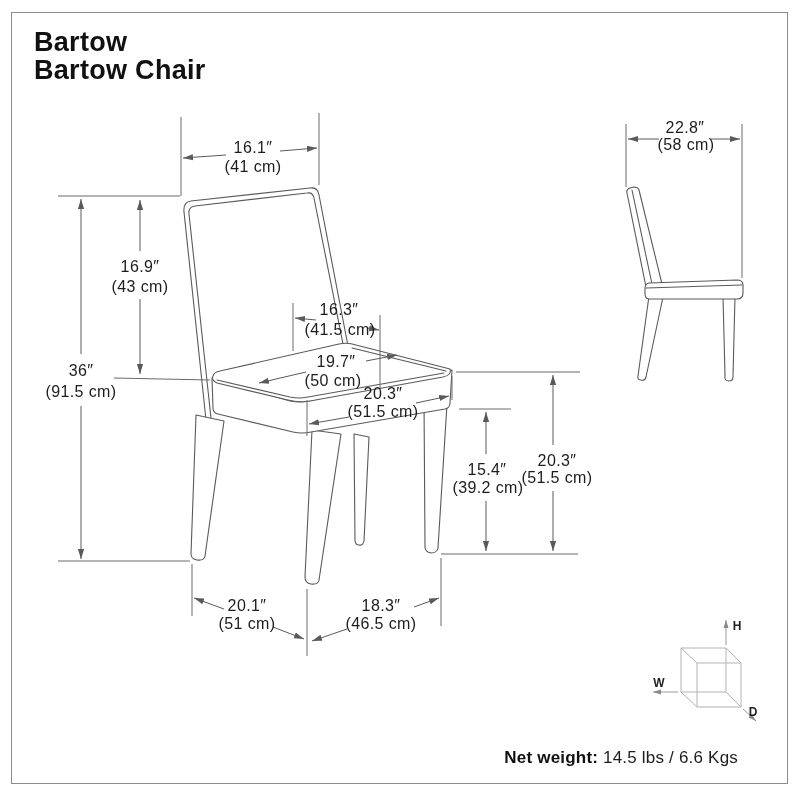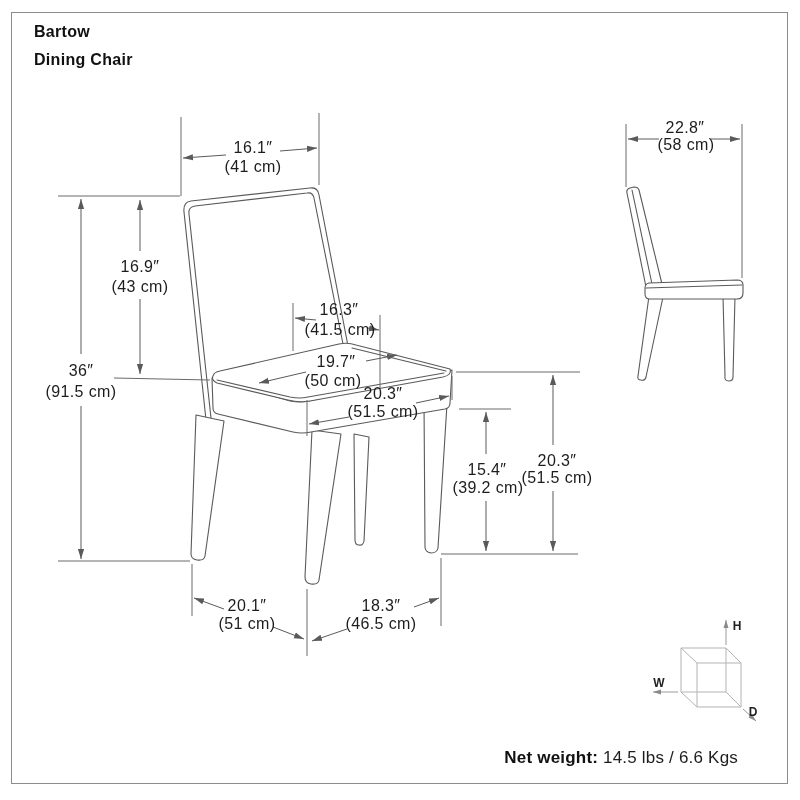--- a/index.html
+++ b/index.html
@@ -1,18 +1,18 @@
 <!DOCTYPE html>
 <html><head>
 <meta charset="utf-8">
 <style>
   html,body{margin:0;padding:0;background:#fff;}
   .canvas{position:relative;width:800px;height:800px;background:#ffffff;overflow:hidden;
           font-family:"Liberation Sans", sans-serif;}
-  .title{position:absolute;left:34px;top:18px;font-size:16px;font-weight:bold;
+  .title{position:absolute;left:34px;top:28px;font-size:27px;font-weight:bold;
          color:#111;line-height:28px;letter-spacing:.3px;}
   .footer{position:absolute;right:62px;top:748px;font-size:17px;color:#1d1d1d;letter-spacing:.2px;text-align:center;}
   .footer b{font-weight:bold;color:#111;}
   svg{position:absolute;left:0;top:0;}
   .ln{stroke:#5a5a5a;stroke-width:1.1;fill:none;stroke-linecap:round;stroke-linejoin:round;}
   .lnf{stroke:#5a5a5a;stroke-width:1.1;fill:#ffffff;stroke-linecap:round;stroke-linejoin:round;}
   .fillonly{fill:#ffffff;stroke:none;}
   .ext{stroke:#6a6a6a;stroke-width:1;fill:none;}
   .dim{stroke:#5a5a5a;stroke-width:1;fill:none;}
   .cube{stroke:#b3b3b3;stroke-width:1;fill:none;}
@@ -21,21 +21,21 @@
   .axlbl{font-family:"Liberation Sans",sans-serif;font-size:12px;font-weight:bold;
          fill:#222;text-anchor:middle;}
 </style>
 </head>
 <body>
 
 <div class="canvas">
 
   <div class="title">
     <div>Bartow</div>
-    <div>Dining Chair</div>
+    <div>Bartow Chair</div>
   </div>
 
   <svg width="800" height="800" viewBox="0 0 800 800">
     <defs>
       <marker id="arr" viewBox="0 0 10 8" refX="10" refY="4" markerWidth="10" markerHeight="8" markerUnits="userSpaceOnUse" orient="auto">
         <path d="M10,4 L0,0.9 L0,7.1 Z" fill="#5a5a5a"></path>
       </marker>
       <marker id="arrg" viewBox="0 0 10 8" refX="10" refY="4" markerWidth="8" markerHeight="7" markerUnits="userSpaceOnUse" orient="auto">
         <path d="M10,4 L0,0.9 L0,7.1 Z" fill="#8a8a8a"></path>
       </marker>

